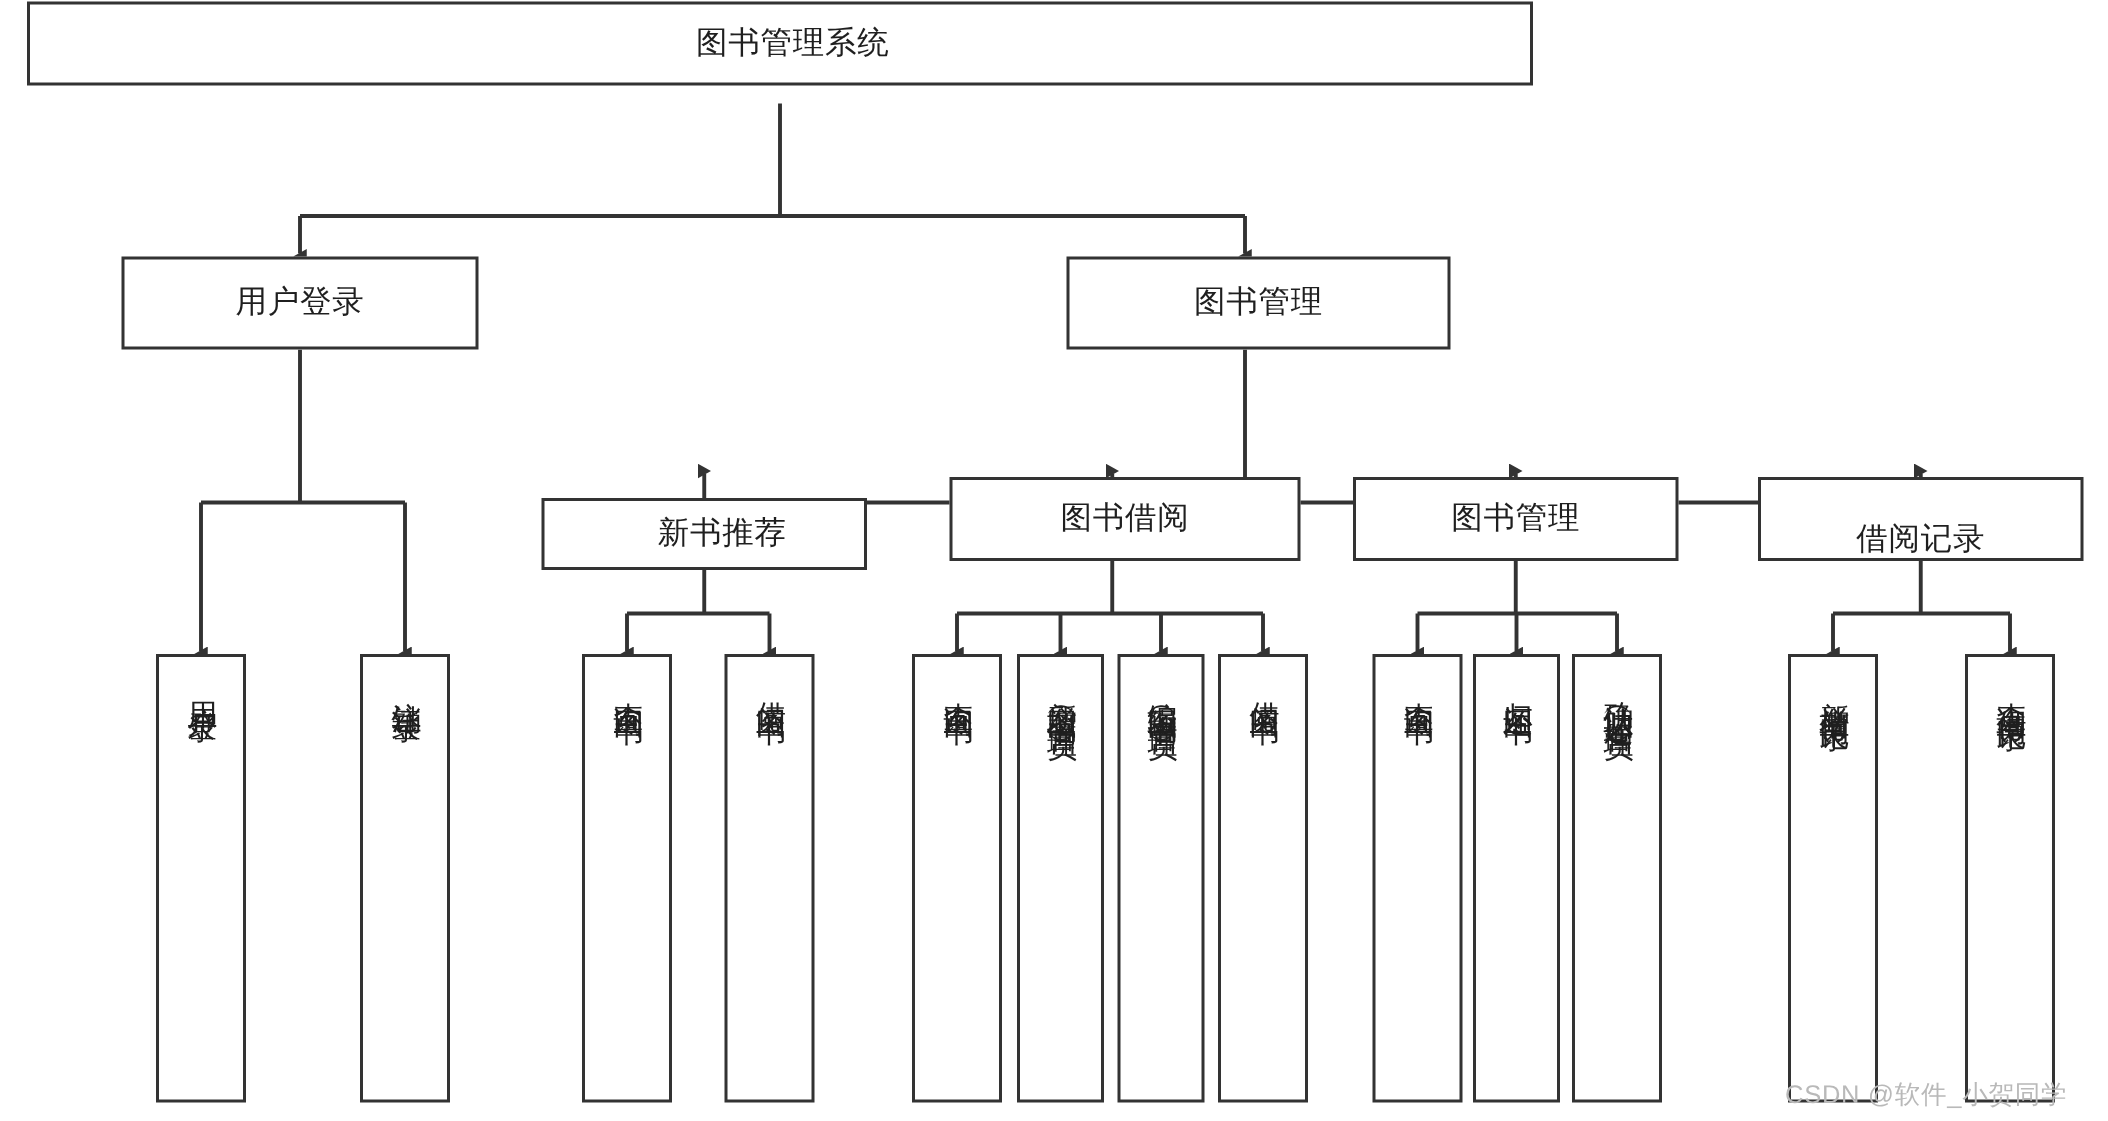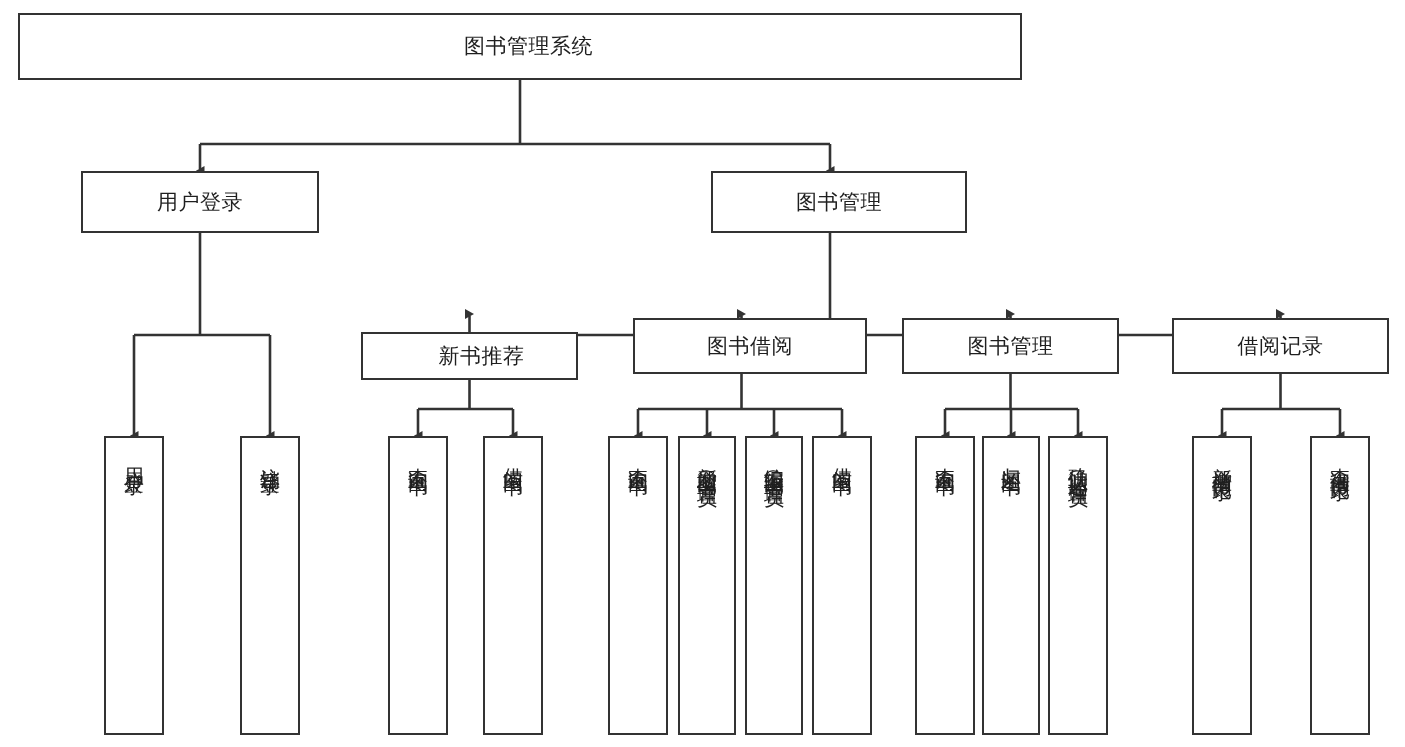--- a/index.html
+++ b/index.html
@@ -112,39 +112,39 @@
         <line x1="1011" y1="409" x2="1011" y2="434" marker-end="url(#arrowhead)"></line>
         <line x1="1078" y1="409" x2="1078" y2="434" marker-end="url(#arrowhead)"></line>
         <line x1="1280.5" y1="374" x2="1280.5" y2="409"></line>
         <line x1="1222" y1="409" x2="1340" y2="409"></line>
         <line x1="1222" y1="409" x2="1222" y2="434" marker-end="url(#arrowhead)"></line>
         <line x1="1340" y1="409" x2="1340" y2="434" marker-end="url(#arrowhead)"></line>
       </g>
   </svg>
 
   <div id="nodes-layer">
-      <div class="node level-root" style="left: 18px; top: 13px; width: 1004px; height: 67px; padding-left: 17px;">
+      <div class="node level-root" style="left: 18px; top: 1px; width: 1004px; height: 56px; padding-left: 17px;">
         <span class="node-label">图书管理系统</span>
       </div>
       <div class="node level-1" style="left: 81px; top: 171px; width: 238px; height: 62px;">
         <span class="node-label">用户登录</span>
       </div>
       <div class="node level-1" style="left: 711px; top: 171px; width: 256px; height: 62px;">
         <span class="node-label">图书管理</span>
       </div>
       <div class="node level-2" style="left: 361px; top: 332px; width: 217px; height: 48px; padding-left: 24px;">
         <span class="node-label">新书推荐</span>
       </div>
       <div class="node level-2" style="left: 633px; top: 318px; width: 234px; height: 56px;">
         <span class="node-label">图书借阅</span>
       </div>
       <div class="node level-2" style="left: 902px; top: 318px; width: 217px; height: 56px;">
         <span class="node-label">图书管理</span>
       </div>
-      <div class="node level-2" style="left: 1172px; top: 318px; width: 217px; height: 56px;">
+      <div class="node level-2" style="left: 1172px; top: 318px; width: 217px; height: 56px; align-items: flex-end;">
         <span class="node-label">借阅记录</span>
       </div>
       <div class="node level-3 leaf" style="left: 104px; top: 436px; width: 60px; height: 299px;">
         <span class="node-label">用户登录</span>
       </div>
       <div class="node level-3 leaf" style="left: 240px; top: 436px; width: 60px; height: 299px;">
         <span class="node-label">注销登录</span>
       </div>
       <div class="node level-3 leaf" style="left: 388px; top: 436px; width: 60px; height: 299px;">
         <span class="node-label">查询图书</span>
@@ -174,14 +174,15 @@
         <span class="node-label">确认归还（管理员）</span>
       </div>
       <div class="node level-3 leaf" style="left: 1192px; top: 436px; width: 60px; height: 299px;">
         <span class="node-label">新增借阅记录</span>
       </div>
       <div class="node level-3 leaf" style="left: 1310px; top: 436px; width: 60px; height: 299px;">
         <span class="node-label">查询借阅记录</span>
       </div>
     </div>
 
+  <div class="watermark" style="left: 1190px; top: 718px;">CSDN @软件_小贺同学</div>
 
 </div>
 
 </body></html>

